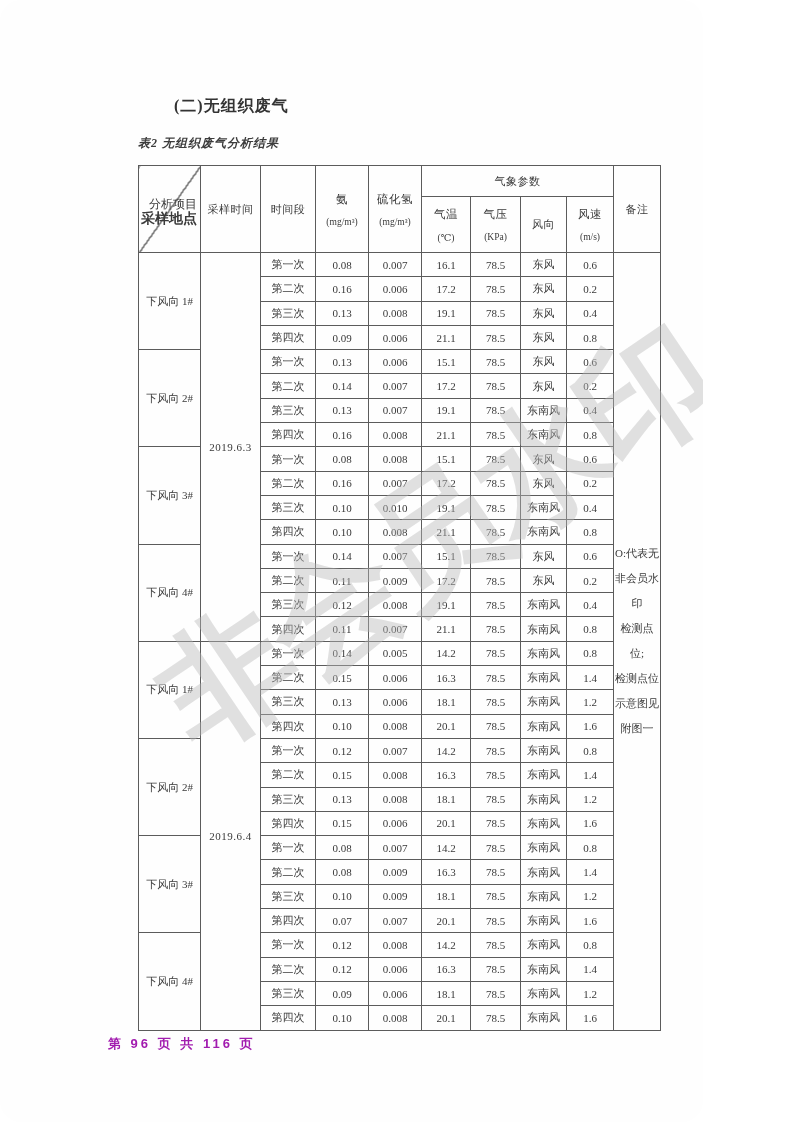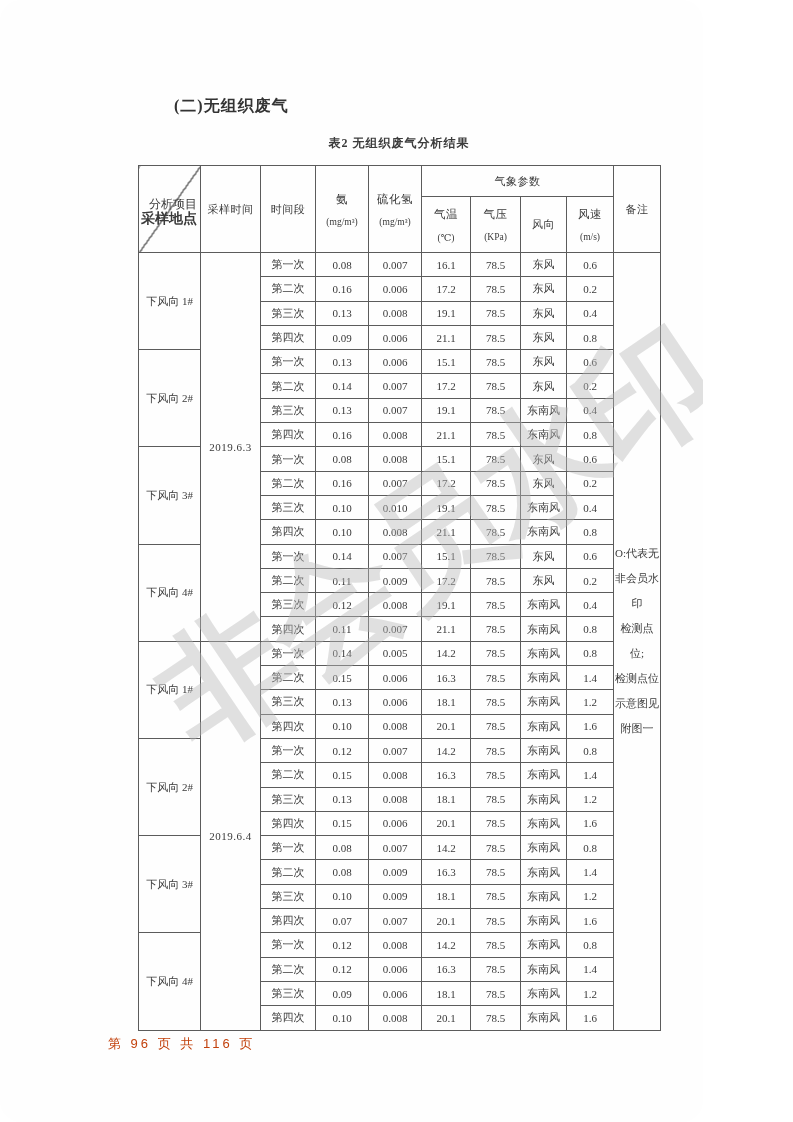--- a/index.html
+++ b/index.html
@@ -21,25 +21,25 @@
     font-size: 16px;
     font-weight: bold;
     letter-spacing: 1px;
     color: #333;
   }
   .table-caption {
     position: absolute;
     left: 138px;
     top: 135px;
     width: 522px;
-    text-align: center;
     font-size: 12px;
     font-weight: 600;
     letter-spacing: 1px;
     color: #3c3c3c;
+    font-style: italic;
   }
   table.doc-table {
     position: absolute;
     left: 138px;
     top: 165px;
     width: 522px;
     border-collapse: collapse;
     table-layout: fixed;
   }
   .doc-table th, .doc-table td {
@@ -88,23 +88,23 @@
     transform-origin: 50% 50%;
     pointer-events: none;
     z-index: 10;
     font-family: "Liberation Serif", "DejaVu Serif", serif;
   }
   .page-footer {
     position: absolute;
     left: 108px;
     top: 1035px;
     font-size: 13px;
-    font-weight: 400;
+    font-weight: 700;
     letter-spacing: 3px;
-    color: #c2410c;
+    color: #a21caf;
     font-family: "Liberation Sans", "DejaVu Sans", sans-serif;
   }
 </style>
 </head>
 <body>
 
 <div class="page">
 
   <div class="section-heading">(二)无组织废气</div>
 

